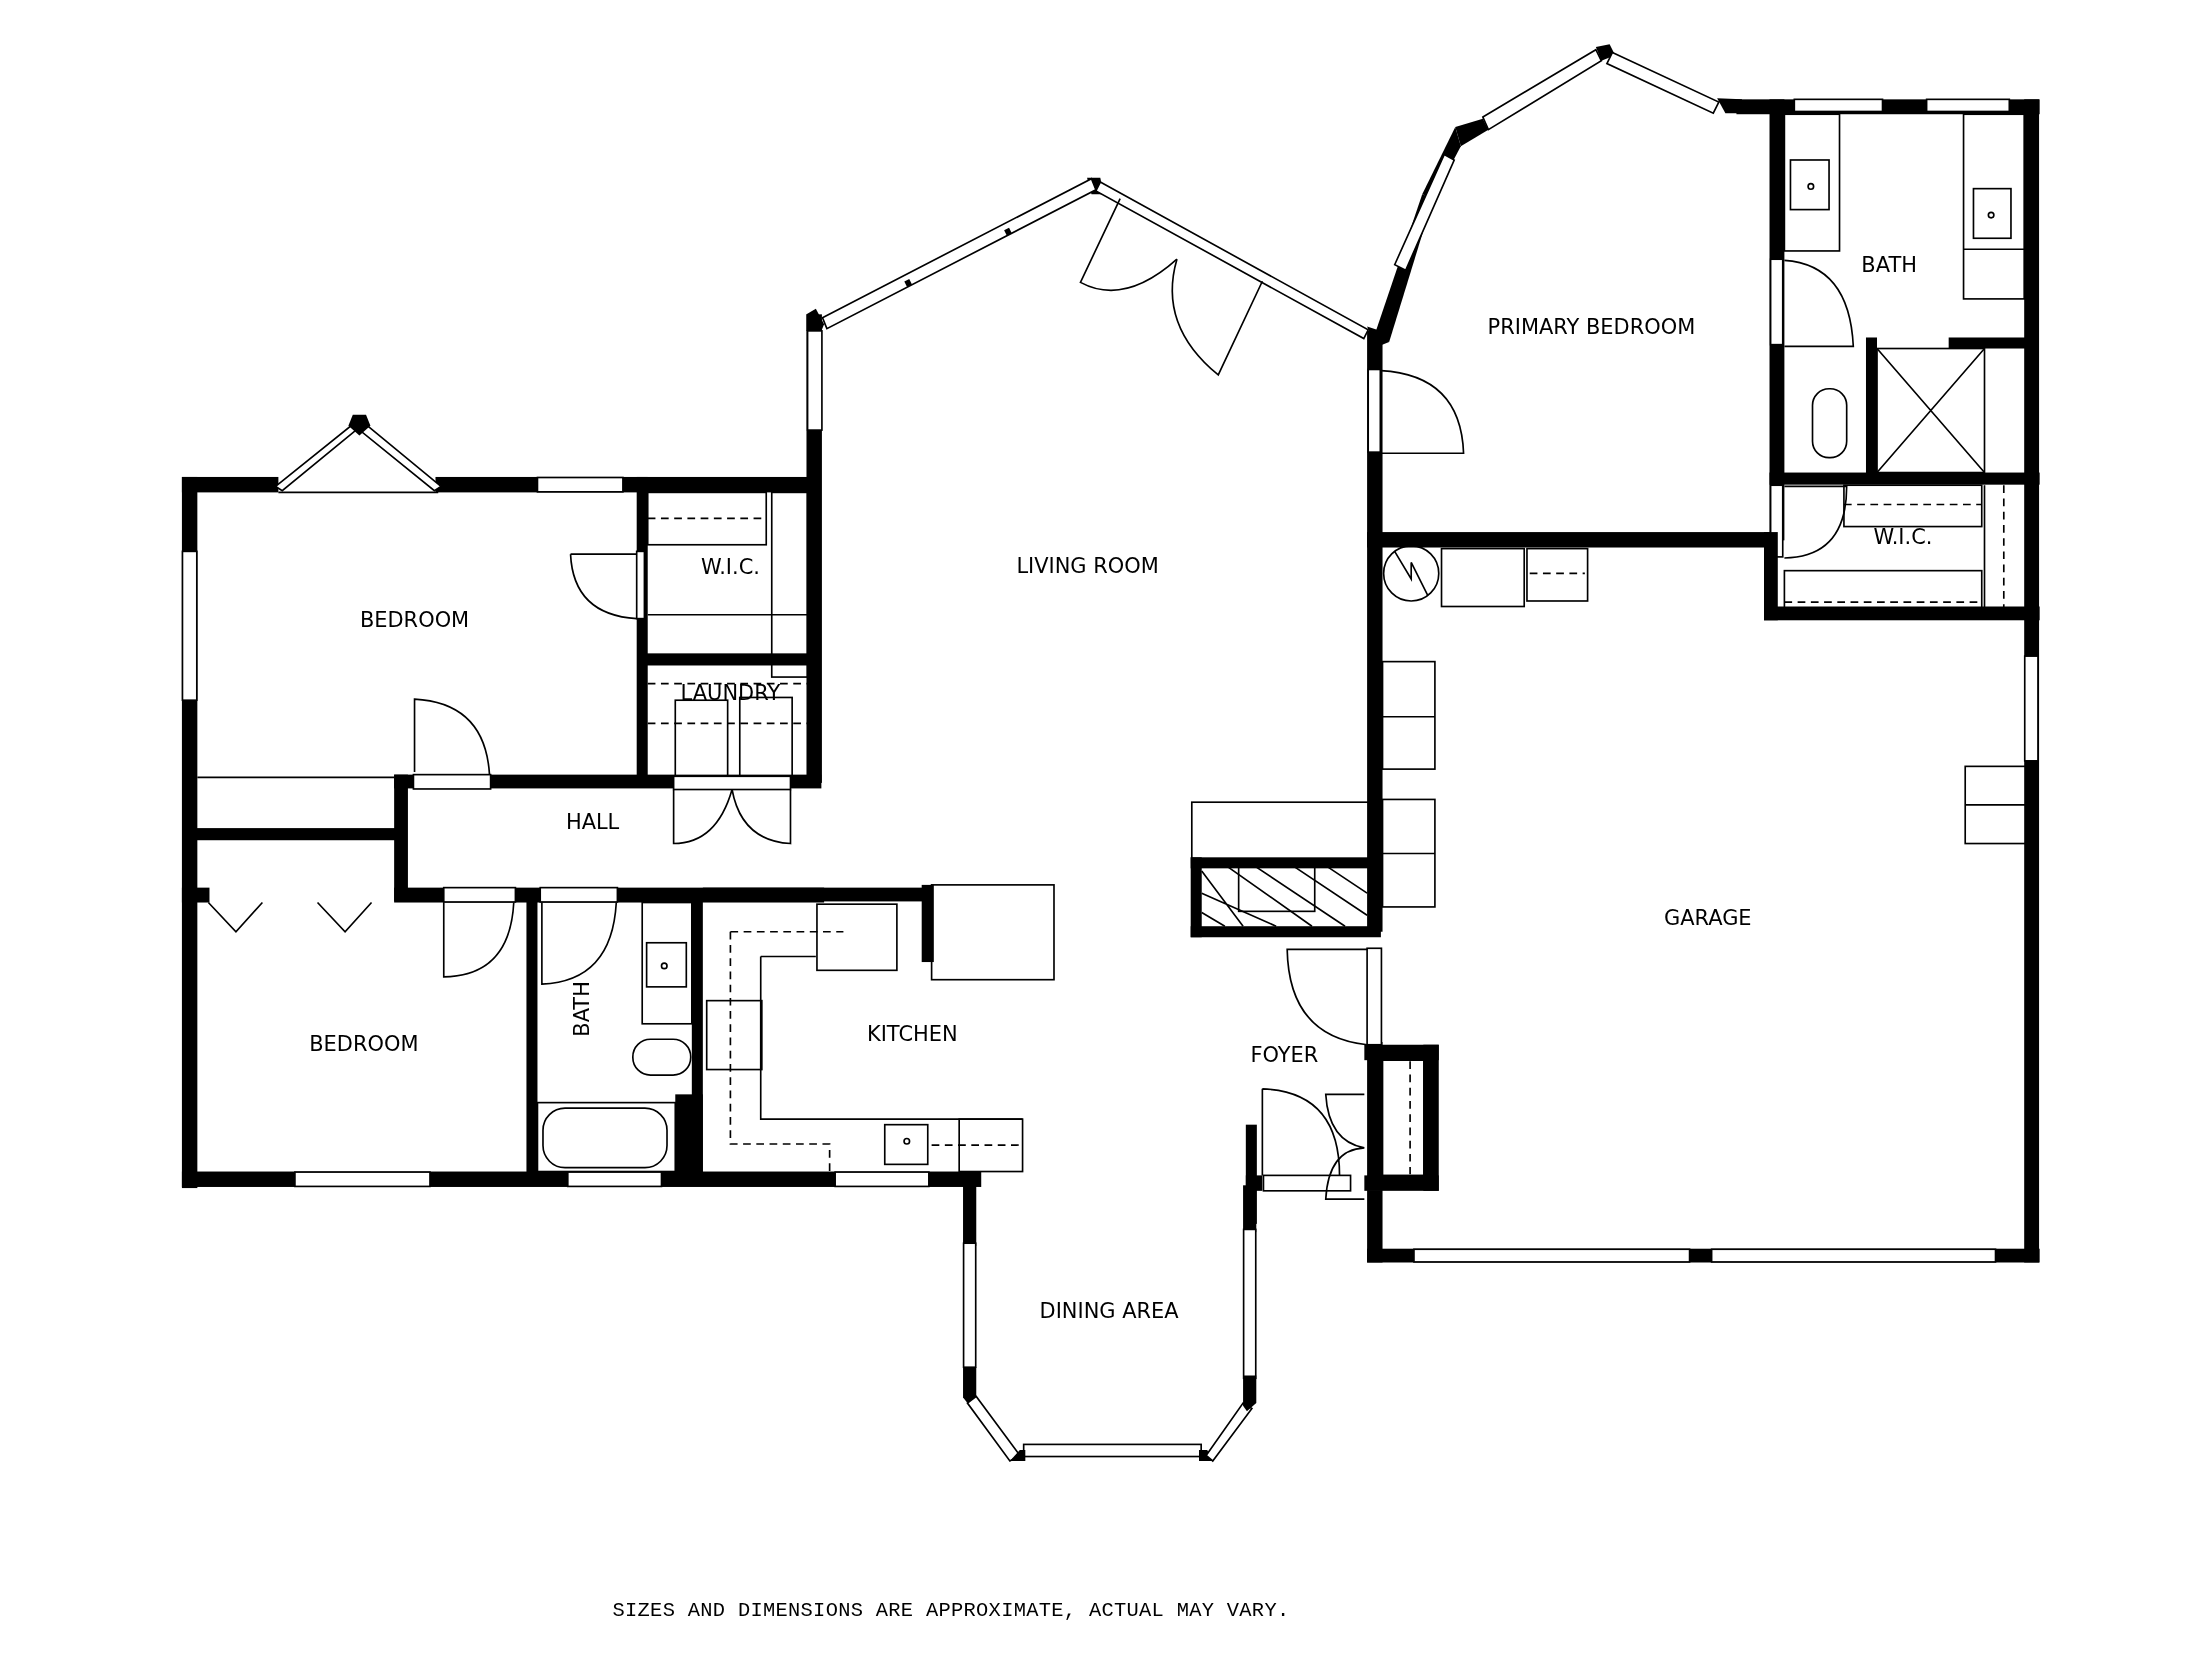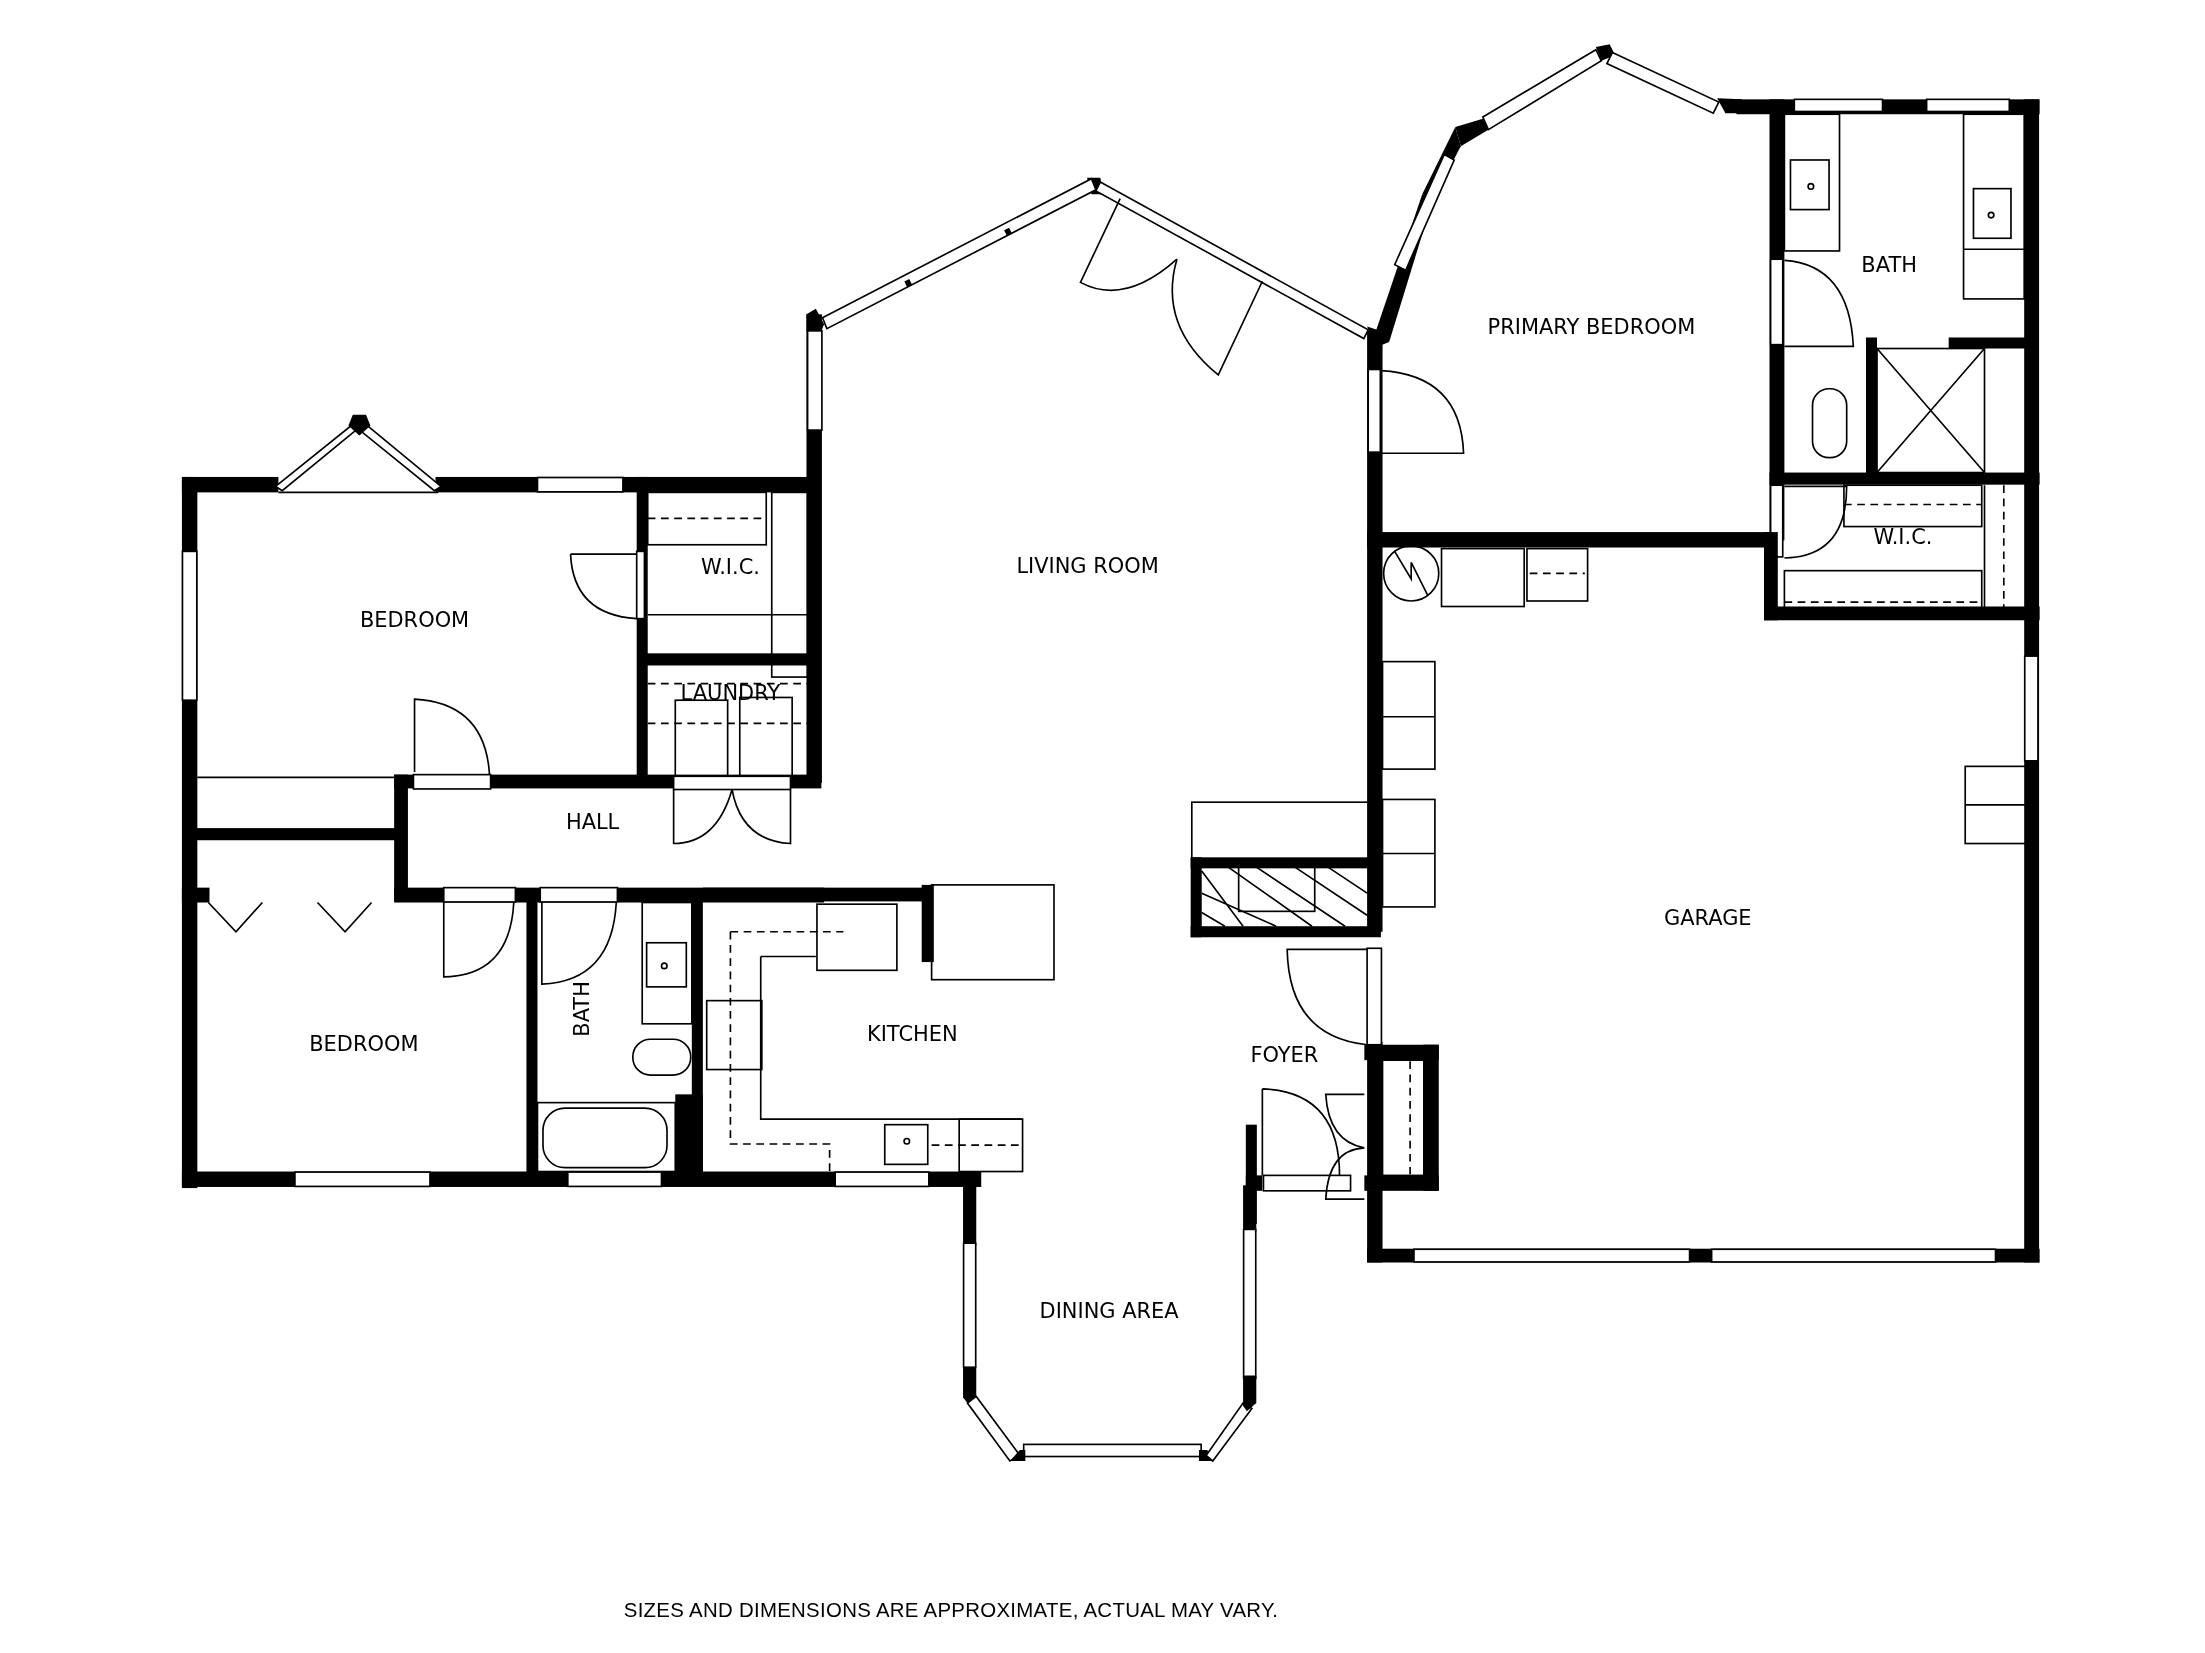--- a/index.html
+++ b/index.html
@@ -3,21 +3,21 @@
 <meta charset="utf-8">
 <style>
   html, body { margin: 0; padding: 0; background: #ffffff; }
   body { width: 2205px; height: 1654px; position: relative; overflow: hidden; font-family: "DejaVu Sans", "Liberation Sans", sans-serif; }
   #plan { position: absolute; left: 0; top: 0; width: 2205px; height: 1654px; }
   .wall { fill: #000000; }
   .thin { fill: none; stroke: #000000; stroke-width: 3; }
   .dash { fill: none; stroke: #000000; stroke-width: 3; stroke-dasharray: 14 10; }
   .win { fill: #ffffff; stroke: #000000; stroke-width: 3; }
   .label { fill: #000000; font-family: "DejaVu Sans", "Liberation Sans", sans-serif; font-size: 38px; text-anchor: middle; dominant-baseline: middle; }
-  .footer { position: absolute; left: 0; width: 1902px; top: 1599px; text-align: center; font-family: Liberation Sans, sans-serif; font-size: 20.4px; color: #000; letter-spacing: 0.3px; }
+  .footer { position: absolute; left: 0; width: 1902px; top: 1599px; text-align: center; font-family: Liberation Mono, monospace; font-size: 20.4px; color: #000; letter-spacing: 0.3px; }
 </style>
 </head>
 <body>
 
 <svg id="plan" viewBox="0 0 4000 3000" xmlns="http://www.w3.org/2000/svg">
 
   <g>
     <rect class="wall" x="330" y="865" width="28" height="1290"></rect>
     <rect class="wall" x="330" y="865" width="175" height="28"></rect>
     <rect class="wall" x="790" y="865" width="690" height="28"></rect>

